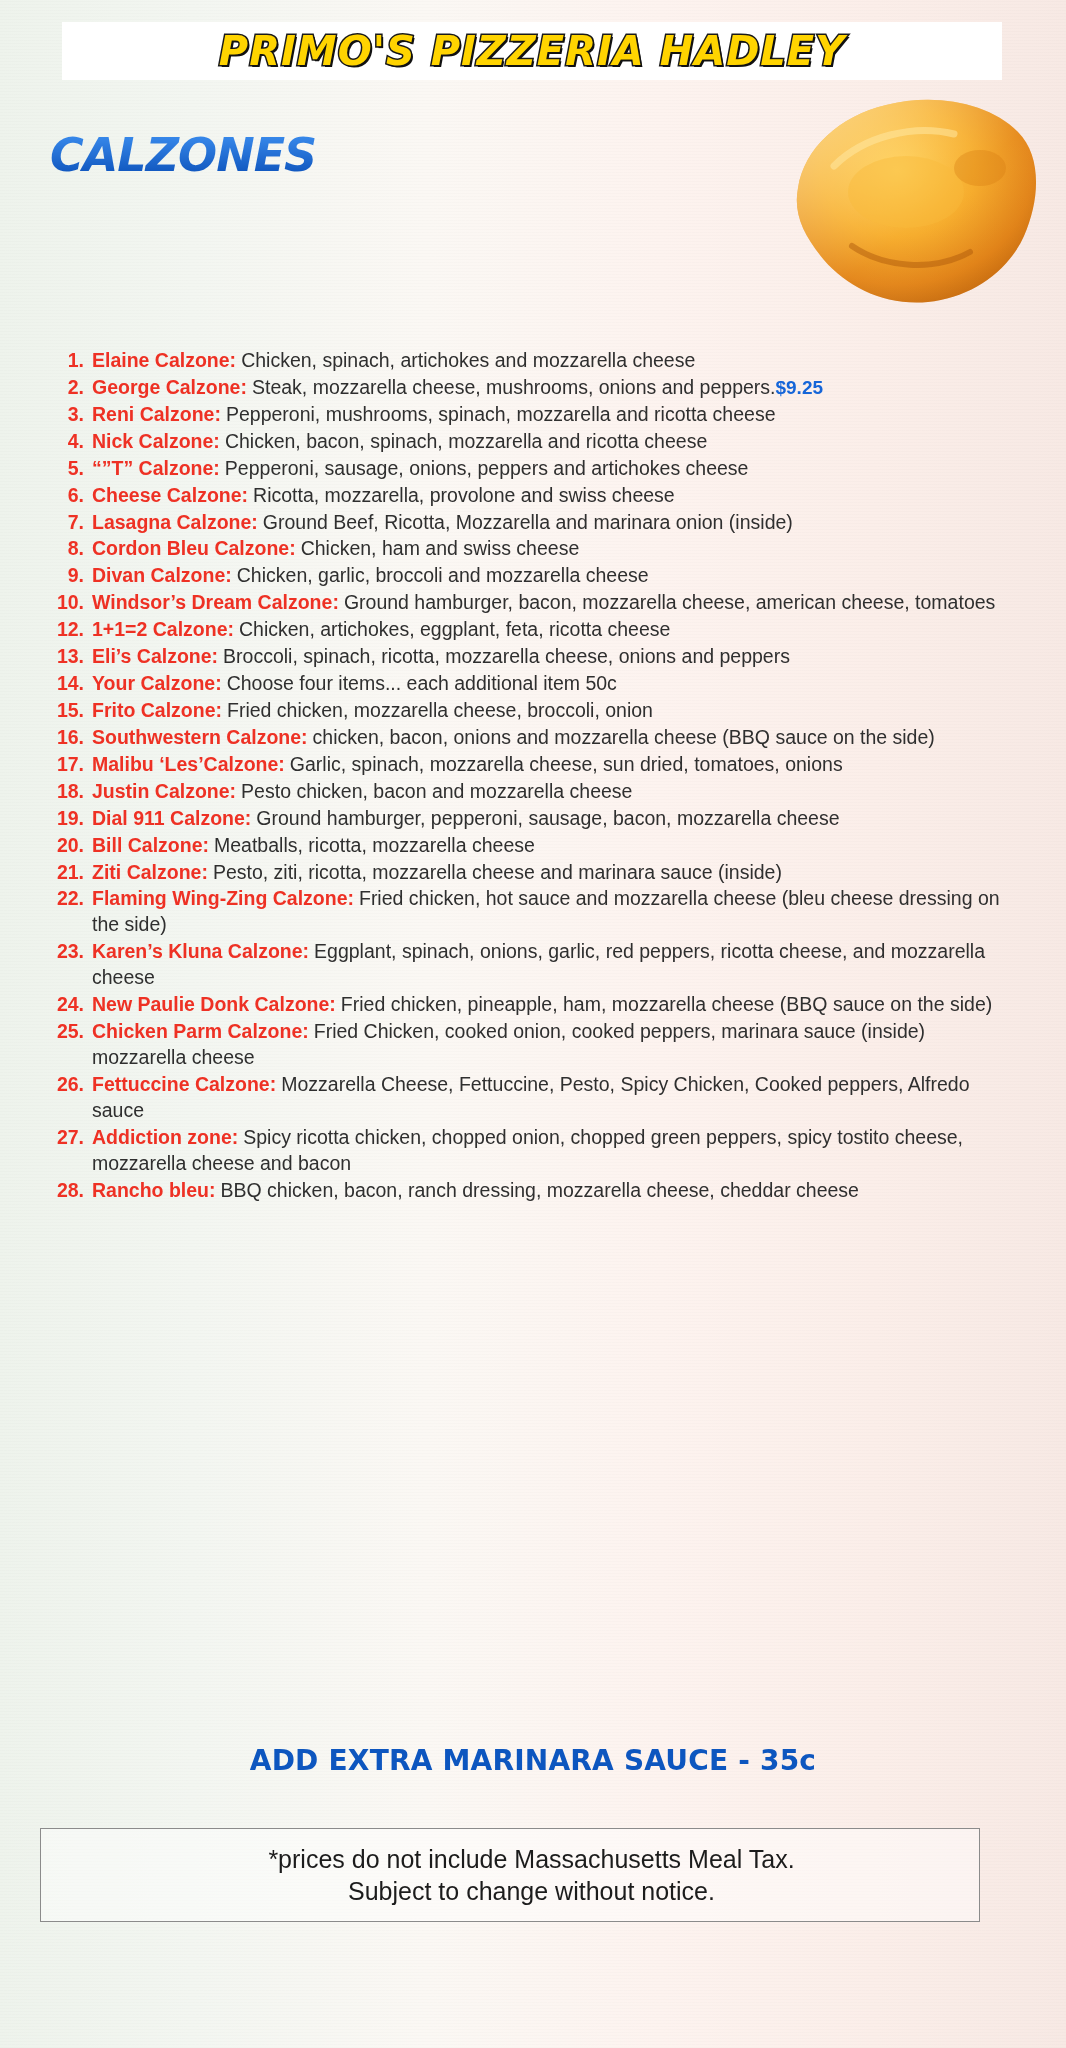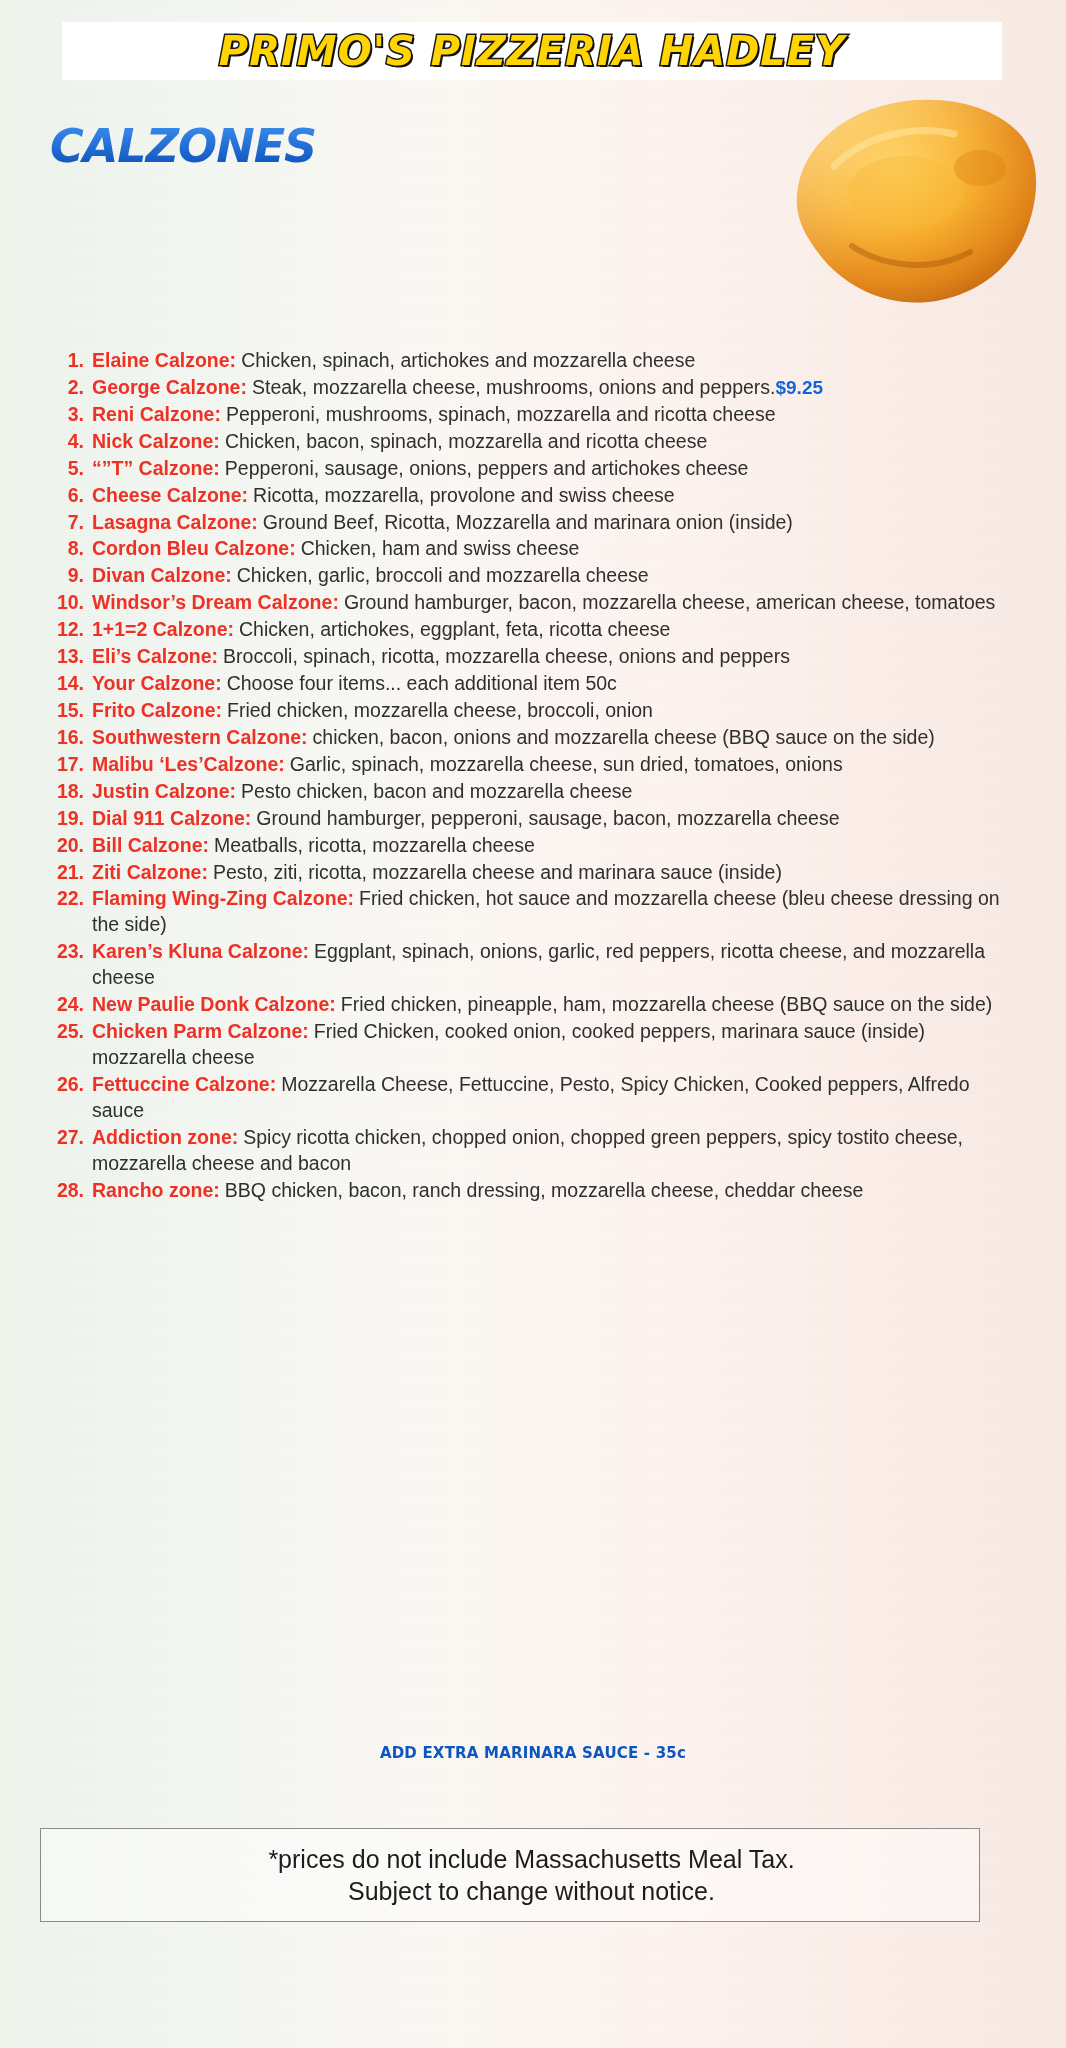--- a/index.html
+++ b/index.html
@@ -65,20 +65,21 @@
     font-weight: bold;
     font-style: italic;
     font-size: 46px;
     letter-spacing: -1px;
     color: #1565d8;
     background: linear-gradient(to bottom, #3d8ff0 0%, #0a4fb8 100%);
     -webkit-background-clip: text;
     background-clip: text;
     color: transparent;
     line-height: 1.05;
+    margin-top: 9px;
   }
   .calzones-sub {
     font-family: "DejaVu Sans", sans-serif;
     font-weight: bold;
     font-style: italic;
     font-size: 30px;
     letter-spacing: -0.5px;
     color: #0d56bf;
     margin-top: 6px;
   }
@@ -135,21 +136,21 @@
 
   
   .extra-sauce {
     position: absolute;
     top: 1744px;
     left: 0;
     width: 1066px;
     text-align: center;
     font-family: "DejaVu Sans", sans-serif;
     font-weight: bold;
-    font-size: 15px;
+    font-size: 28px;
     color: #0d56bf;
     letter-spacing: 0.2px;
   }
   .disclaimer {
     position: absolute;
     top: 1828px;
     left: 40px;
     width: 938px;
     height: 92px;
     border: 1px solid #8b8b8b;
@@ -358,21 +359,21 @@
     </div>
     <div class="item">
       <div class="item-num">27.</div>
       <div class="item-body">
         <span class="item-name">Addiction zone:</span><span class="item-desc">Spicy ricotta chicken, chopped onion, chopped green peppers, spicy tostito cheese, mozzarella cheese and bacon</span><span class="item-price"></span>
       </div>
     </div>
     <div class="item">
       <div class="item-num">28.</div>
       <div class="item-body">
-        <span class="item-name">Rancho zone:</span><span class="item-desc">BBQ chicken, bacon, ranch dressing, mozzarella cheese, cheddar cheese</span><span class="item-price"></span>
+        <span class="item-name">Rancho bleu:</span><span class="item-desc">BBQ chicken, bacon, ranch dressing, mozzarella cheese, cheddar cheese</span><span class="item-price"></span>
       </div>
     </div>
   </div>
 
   <div class="extra-sauce">ADD EXTRA MARINARA SAUCE - 35c</div>
 
   <div class="disclaimer">
     <div>*prices do not include Massachusetts Meal Tax.</div>
     <div>Subject to change without notice.</div>
   </div>

